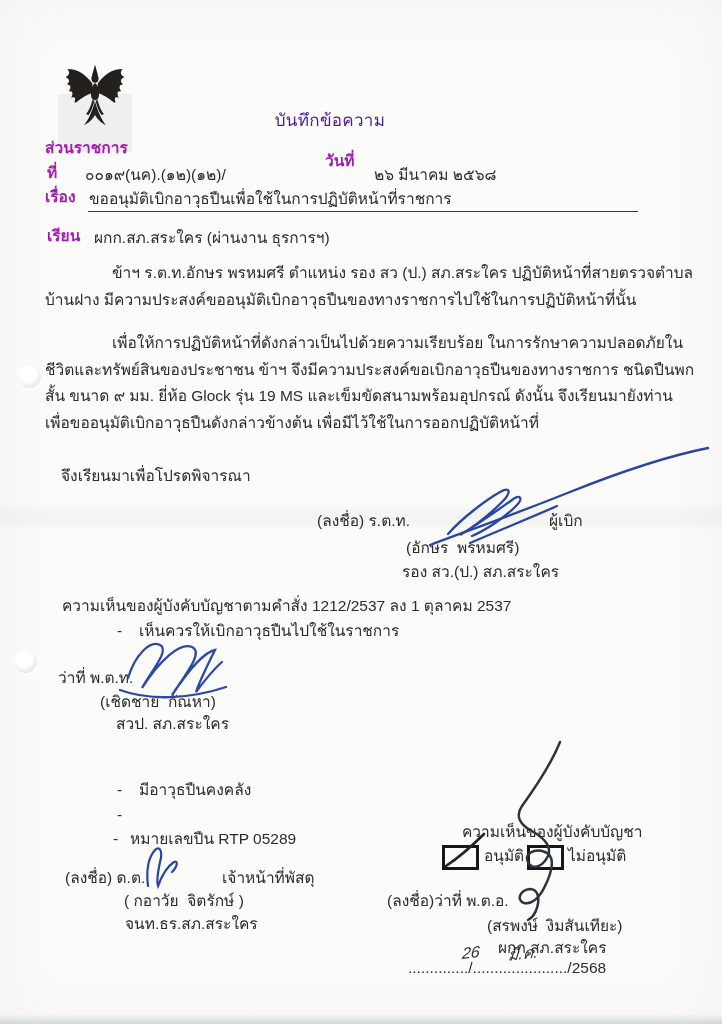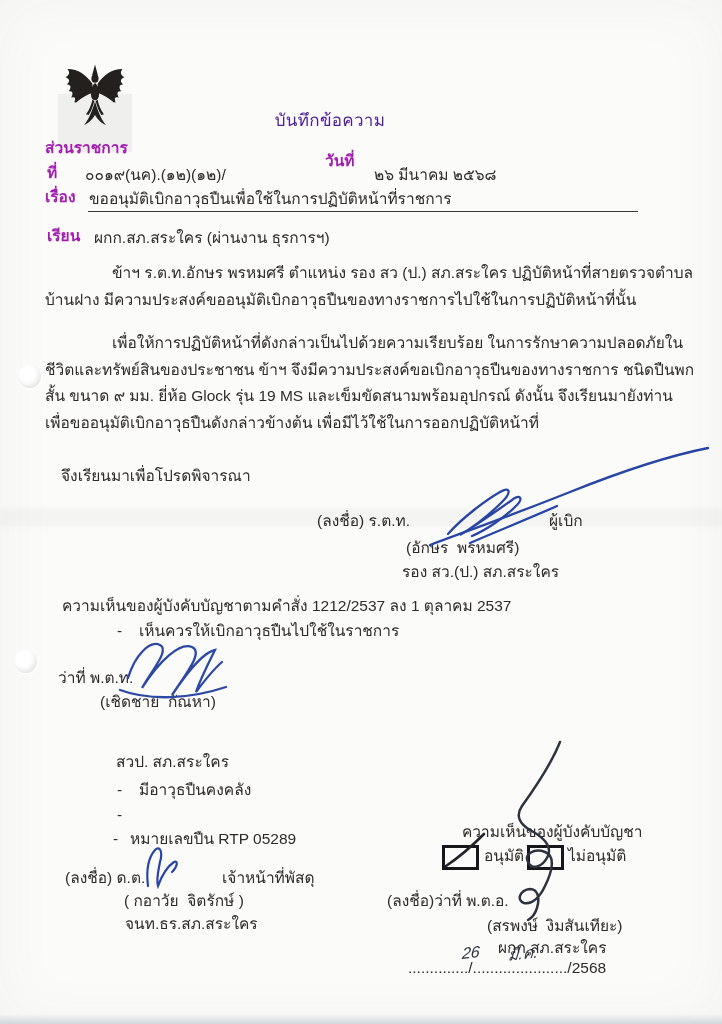--- a/index.html
+++ b/index.html
@@ -76,21 +76,21 @@
   <div class="t" style="left:317px;top:511px">(ลงชื่อ) ร.ต.ท.</div>
   <div class="t" style="left:549px;top:511px">ผู้เบิก</div>
   <div class="t" style="left:406px;top:538px">(อักษร  พรหมศรี)</div>
   <div class="t" style="left:402px;top:562px">รอง สว.(ป.) สภ.สระใคร</div>
 
   <div class="t" style="left:62px;top:596px">ความเห็นของผู้บังคับบัญชาตามคำสั่ง 1212/2537 ลง 1 ตุลาคม 2537</div>
   <div class="t" style="left:117px;top:621px">-</div>
   <div class="t" style="left:139px;top:621px">เห็นควรให้เบิกอาวุธปืนไปใช้ในราชการ</div>
   <div class="t" style="left:58px;top:668px">ว่าที่ พ.ต.ท.</div>
   <div class="t" style="left:100px;top:692px">(เชิดชาย  กัณหา)</div>
-  <div class="t" style="left:116px;top:752px">สวป. สภ.สระใคร</div>
+  <div class="t" style="left:116px;top:714px">สวป. สภ.สระใคร</div>
 
   <div class="t" style="left:117px;top:780px">-</div>
   <div class="t" style="left:139px;top:780px">มีอาวุธปืนคงคลัง</div>
   <div class="t" style="left:117px;top:805px">-</div>
   <div class="t" style="left:113px;top:829px">-</div>
   <div class="t" style="left:130px;top:829px">หมายเลขปืน RTP 05289</div>
 
   <div class="t" style="left:462px;top:822px">ความเห็นของผู้บังคับบัญชา</div>
   <div class="checkbox" style="left:442px;top:845px"></div>
   <div class="t" style="left:484px;top:846px">อนุมัติ</div>

